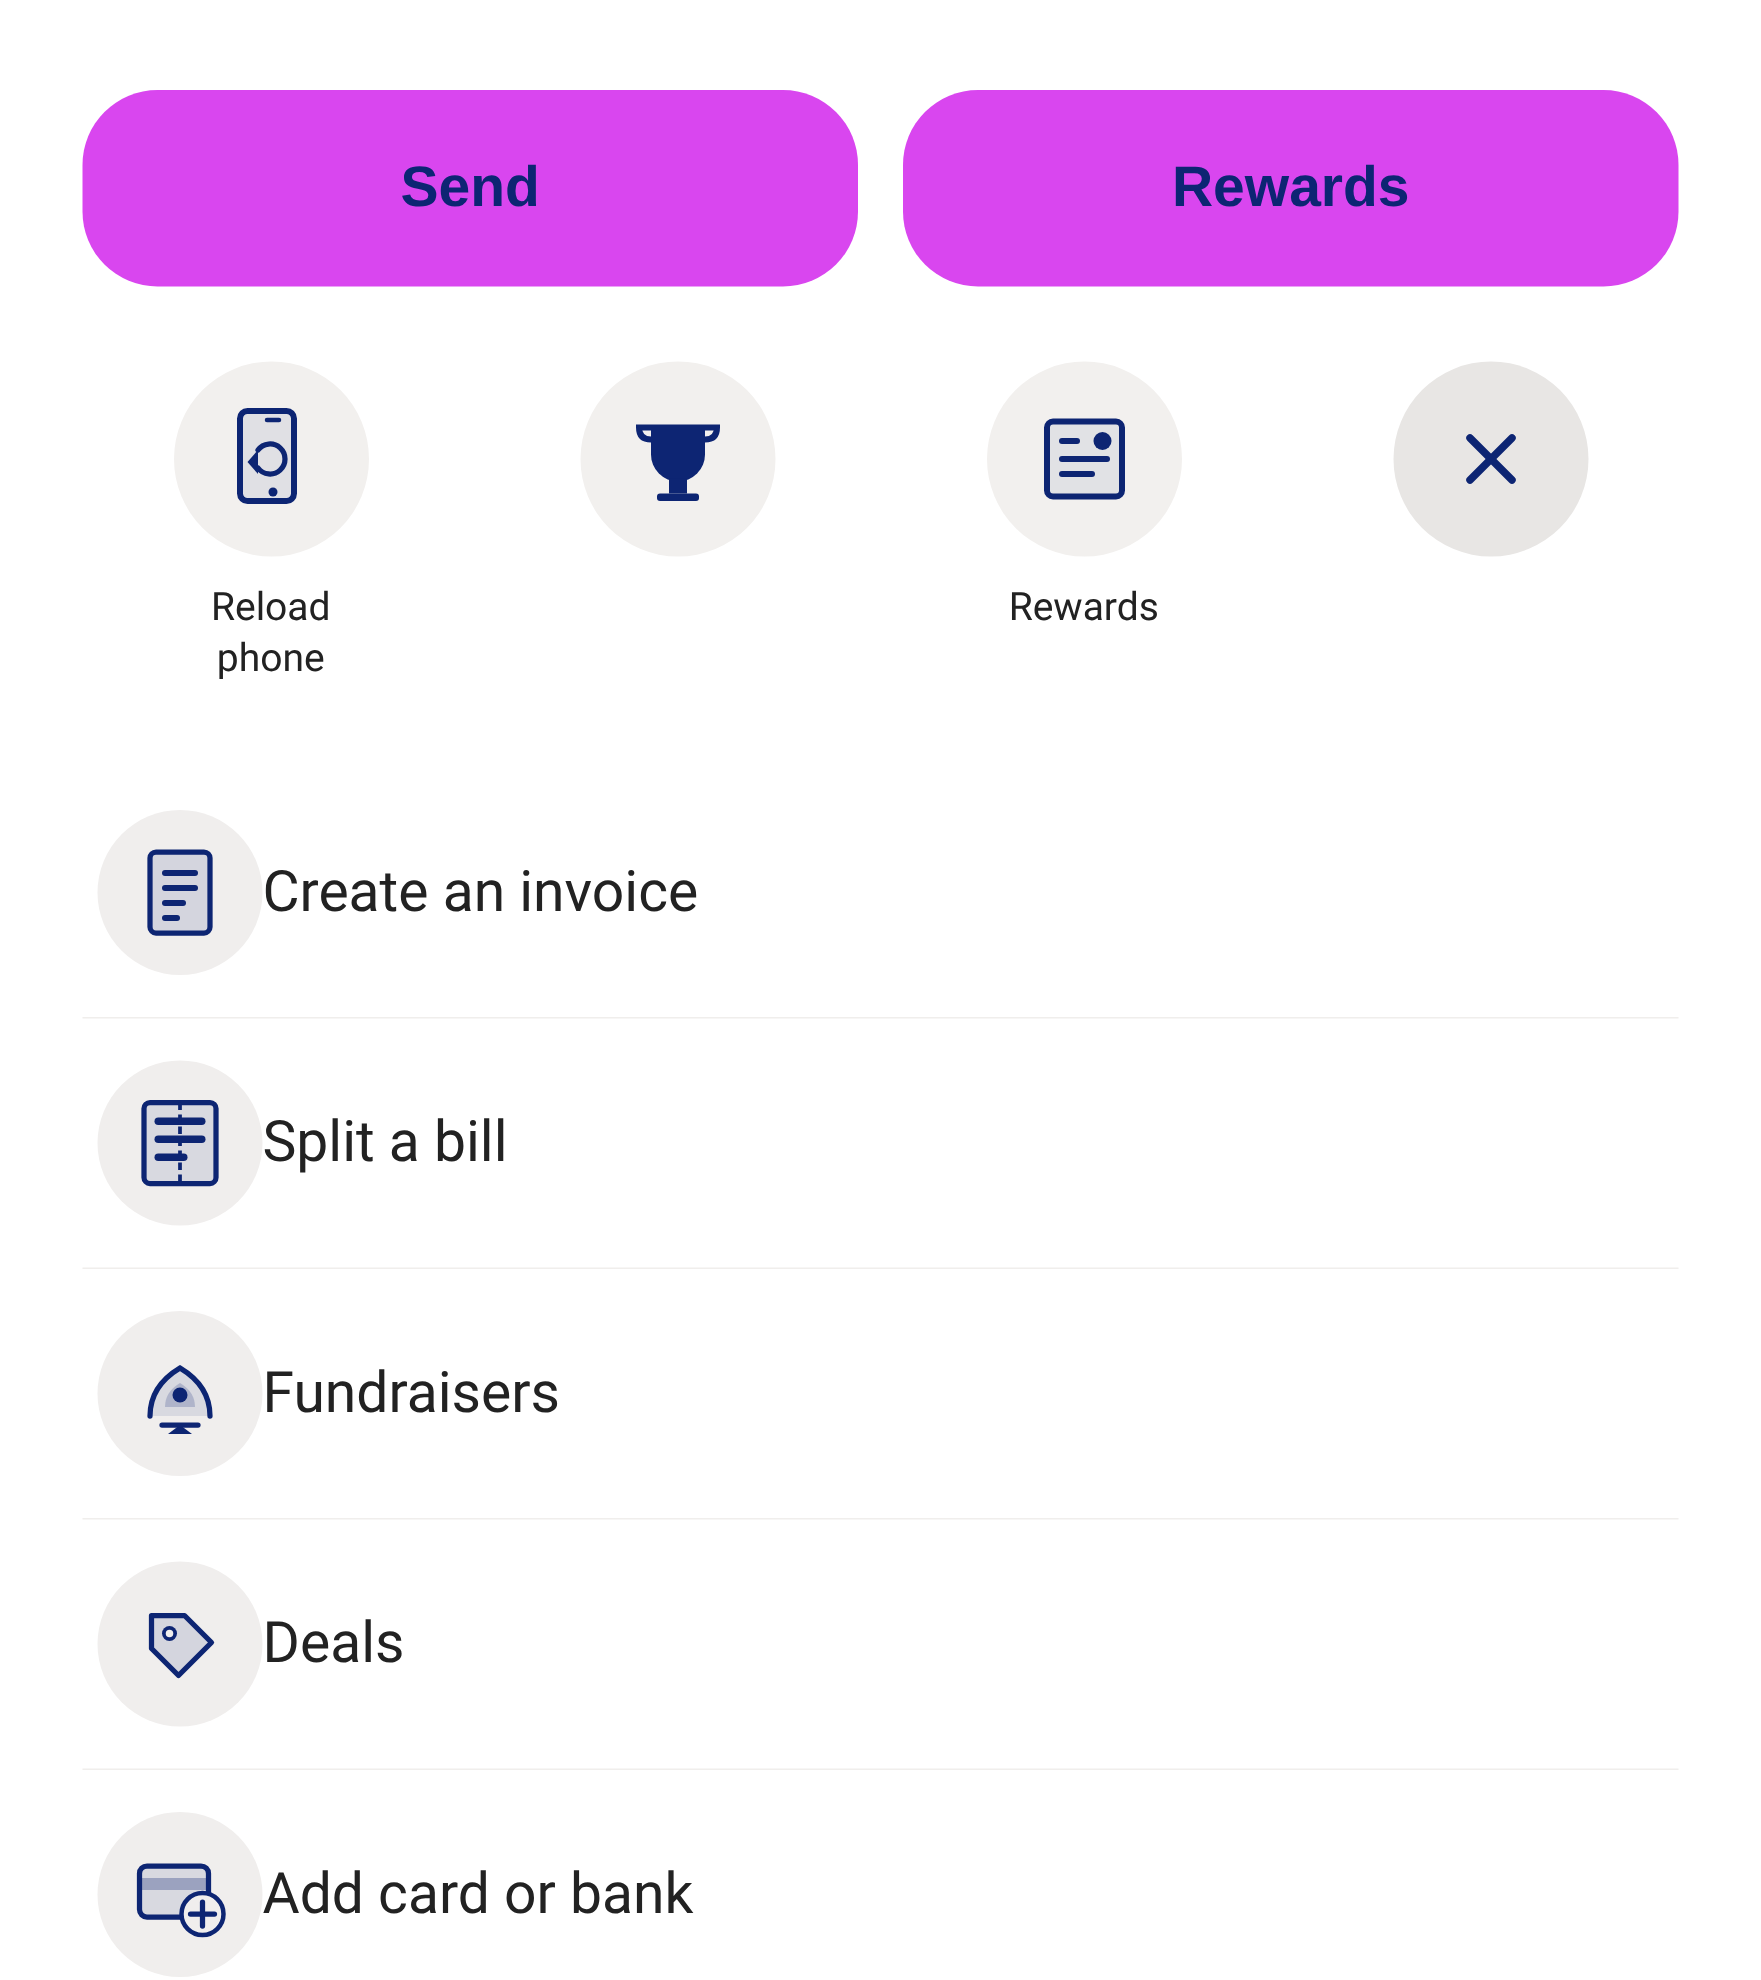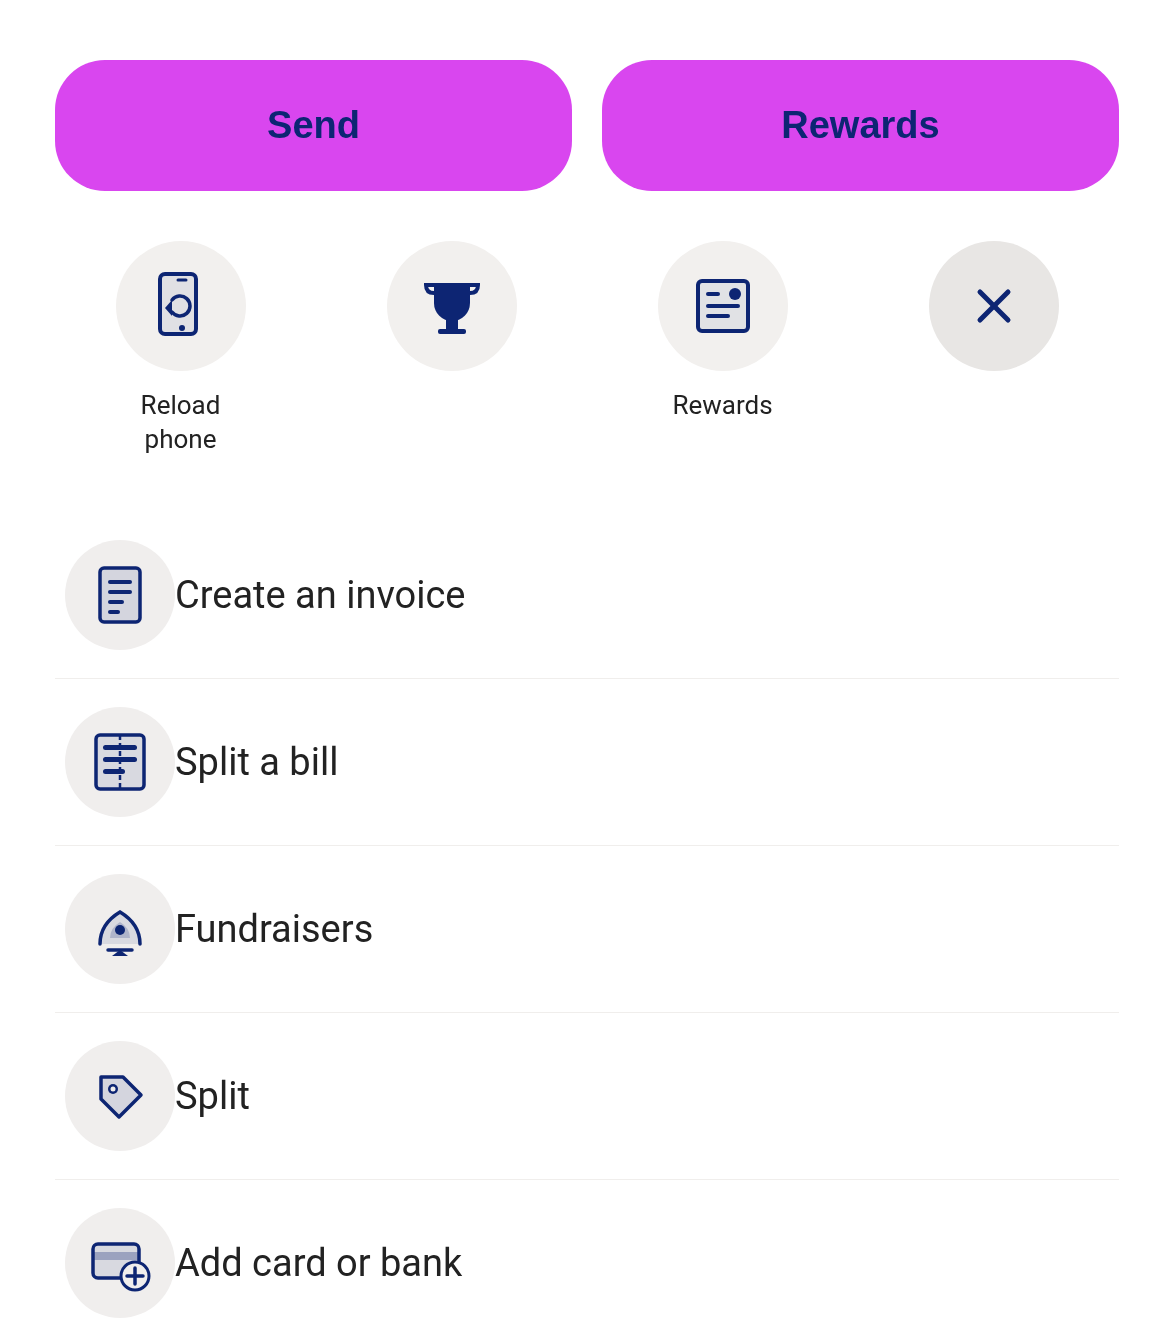--- a/index.html
+++ b/index.html
@@ -232,21 +232,21 @@
 
   <div class="menu-item">
     <div class="menu-icon-circle">
       <svg width="58" height="58" viewBox="0 0 58 58">
         <path d="M10 10 h22 l18 18 -22 22 -18 -18 z" fill="#0d2573" opacity="0.12"></path>
         <path d="M10 10 h22 l18 18 -22 22 -18 -18 z" fill="none" stroke="#0d2573" stroke-width="3.5" stroke-linejoin="round"></path>
         <circle cx="22" cy="22" r="5" fill="#0d2573"></circle>
         <circle cx="22" cy="22" r="2.5" fill="#f0eeed"></circle>
       </svg>
     </div>
-    <span class="menu-label">Split</span>
+    <span class="menu-label">Deals</span>
   </div>
 
   <div class="menu-item">
     <div class="menu-icon-circle">
       <svg width="62" height="62" viewBox="0 0 62 62">
         <rect x="4" y="12" width="46" height="34" rx="5" fill="#0d2573" opacity="0.1"></rect>
         <rect x="4" y="12" width="46" height="34" rx="5" fill="none" stroke="#0d2573" stroke-width="3.5"></rect>
         <rect x="4" y="20" width="46" height="8" fill="#0d2573" opacity="0.3"></rect>
         <circle cx="46" cy="44" r="14" fill="#f0eeed" stroke="#0d2573" stroke-width="3"></circle>
         <line x1="46" y1="36" x2="46" y2="52" stroke="#0d2573" stroke-width="3.5" stroke-linecap="round"></line>

